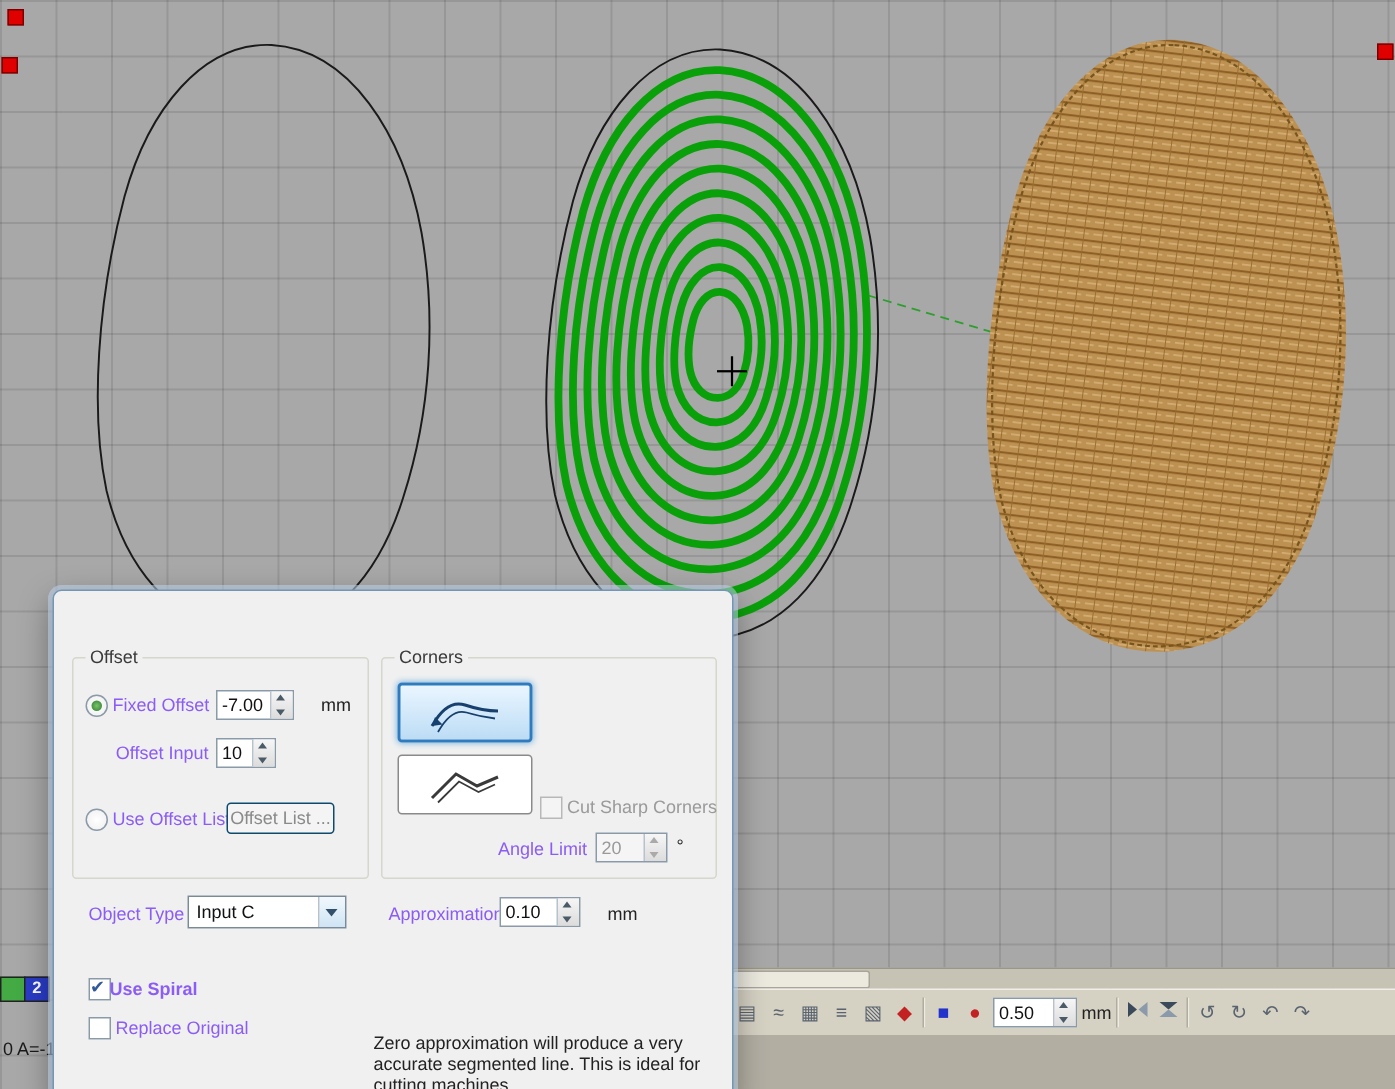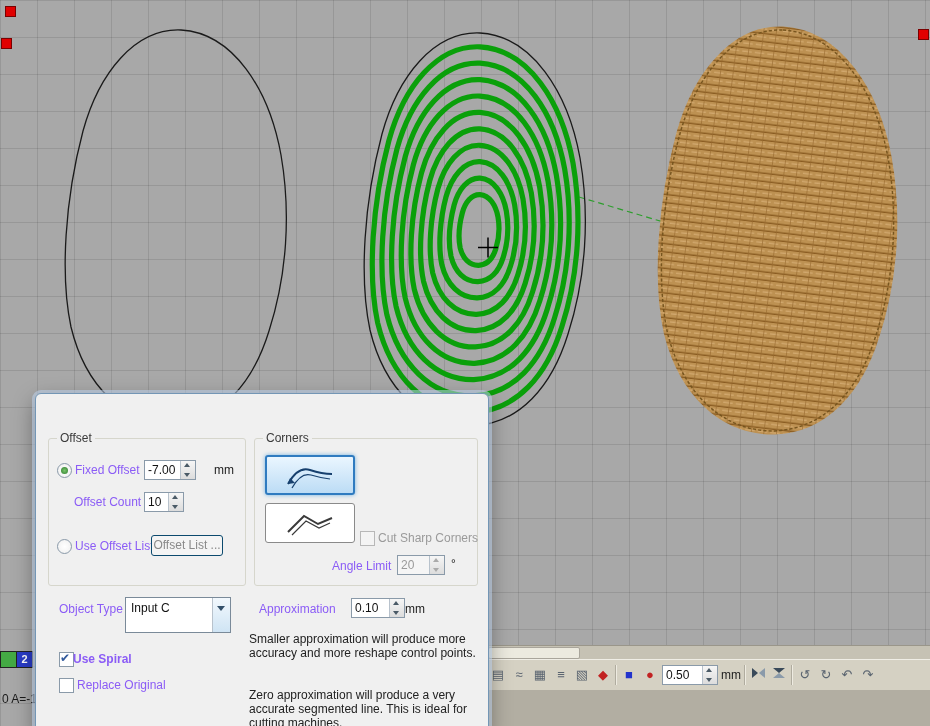--- a/index.html
+++ b/index.html
@@ -67,21 +67,21 @@
   .group{position:absolute;border:1px solid #d6d6cc;border-radius:3px;}
   .group .glabel{position:absolute;left:8px;top:-8px;background:#f0f0f0;padding:0 3px;font-size:12px;color:#3a3a3a;}
   .lbl{position:absolute;font-size:12px;color:#8b5cf6;white-space:nowrap;}
   .lbl.gray{color:#9a9a9a;}
   .unit{position:absolute;font-size:12px;color:#222;}
   .btn{position:absolute;font-size:12px;box-sizing:border-box;text-align:center;}
   .btn.disabled{background:#f4f4f4;border:1px solid #0c4a6e;color:#8a8a8a;border-radius:3px;}
   .imgbtn{position:absolute;width:90px;height:40px;box-sizing:border-box;background:#fff;border:1px solid #8a8a8a;border-radius:3px;
     display:flex;align-items:center;justify-content:center;}
   .imgbtn.sel{border:2px solid #2f7bc0;background:linear-gradient(#eaf6ff,#bcdcf5);box-shadow:0 0 4px rgba(80,160,220,0.8);}
-  .combo{position:absolute;height:36px;background:#fff;border:1px solid #7a8a99;box-sizing:border-box;display:flex;}
+  .combo{position:absolute;height:22px;background:#fff;border:1px solid #7a8a99;box-sizing:border-box;display:flex;}
   .combo .combo-text{flex:1;font-size:12px;color:#111;padding:3px 0 0 5px;}
   .combo .combo-arrow{width:17px;border-left:1px solid #b8c2cc;background:linear-gradient(#f2f8fd,#cfe4f4);position:relative;}
   .combo .combo-arrow::after{content:"";position:absolute;left:4px;top:8px;border-left:4px solid transparent;border-right:4px solid transparent;border-top:5px solid #33506a;}
   .note{position:absolute;font-size:12px;line-height:14px;color:#222;width:232px;}
 </style>
 </head>
 <body>
 
 <div class="screen">
 
@@ -183,21 +183,21 @@
       <span class="lbl" style="left:26px;top:24px;">Fixed Offset</span>
       <span class="spin num" style="position:absolute;left:95px;top:21px;width:52px;">
         <span class="spin-text">-7.00</span>
         <span class="spin-btns">
             <span class="up"></span>
             <span class="down"></span>
           </span>
       </span>
       <span class="unit" style="left:165px;top:24px;">mm</span>
 
-      <span class="lbl" style="left:25px;top:56px;width:65px;text-align:right;">Offset Count</span>
+      <span class="lbl" style="left:25px;top:56px;width:65px;text-align:right;">Offset Input</span>
       <span class="spin num" style="position:absolute;left:95px;top:53px;width:40px;">
         <span class="spin-text">10</span>
         <span class="spin-btns">
             <span class="up"></span>
             <span class="down"></span>
           </span>
       </span>
 
       <span class="radio" style="position:absolute;left:8px;top:100px;"></span>
       <span class="lbl" style="left:26px;top:100px;">Use Offset List</span>
@@ -235,32 +235,31 @@
       <span class="unit" style="left:196px;top:118px;">°</span>
     </div>
 
     <span class="lbl" style="left:23px;top:208px;">Object Type</span>
     <div class="combo" style="left:89px;top:203px;width:106px;">
       <span class="combo-text">Input C</span>
       <span class="combo-arrow"></span>
     </div>
 
     <span class="lbl" style="left:223px;top:208px;">Approximation</span>
-    <span class="spin num" style="position:absolute;left:315px;top:204px;width:54px;">
+    <span class="spin num" style="position:absolute;left:297px;top:204px;width:54px;">
       <span class="spin-text">0.10</span>
       <span class="spin-btns">
           <span class="up"></span>
           <span class="down"></span>
         </span>
     </span>
     <span class="unit" style="left:369px;top:208px;">mm</span>
 
     <span class="checkbox checked" style="position:absolute;left:23px;top:258px;"></span>
     <span class="lbl" style="left:37px;top:258px;font-weight:bold;">Use Spiral</span>
 
     <span class="checkbox" style="position:absolute;left:23px;top:284px;"></span>
     <span class="lbl" style="left:41px;top:284px;">Replace Original</span>
 
-    <div class="note" style="left:213px;top:238px;">Smaller approximation will produce more accuracy and more reshape control points.</div>
     <div class="note" style="left:213px;top:294px;">Zero approximation will produce a very accurate segmented line. This is ideal for cutting machines.</div>
   </div>
 
 </div>
 
 </body></html>

